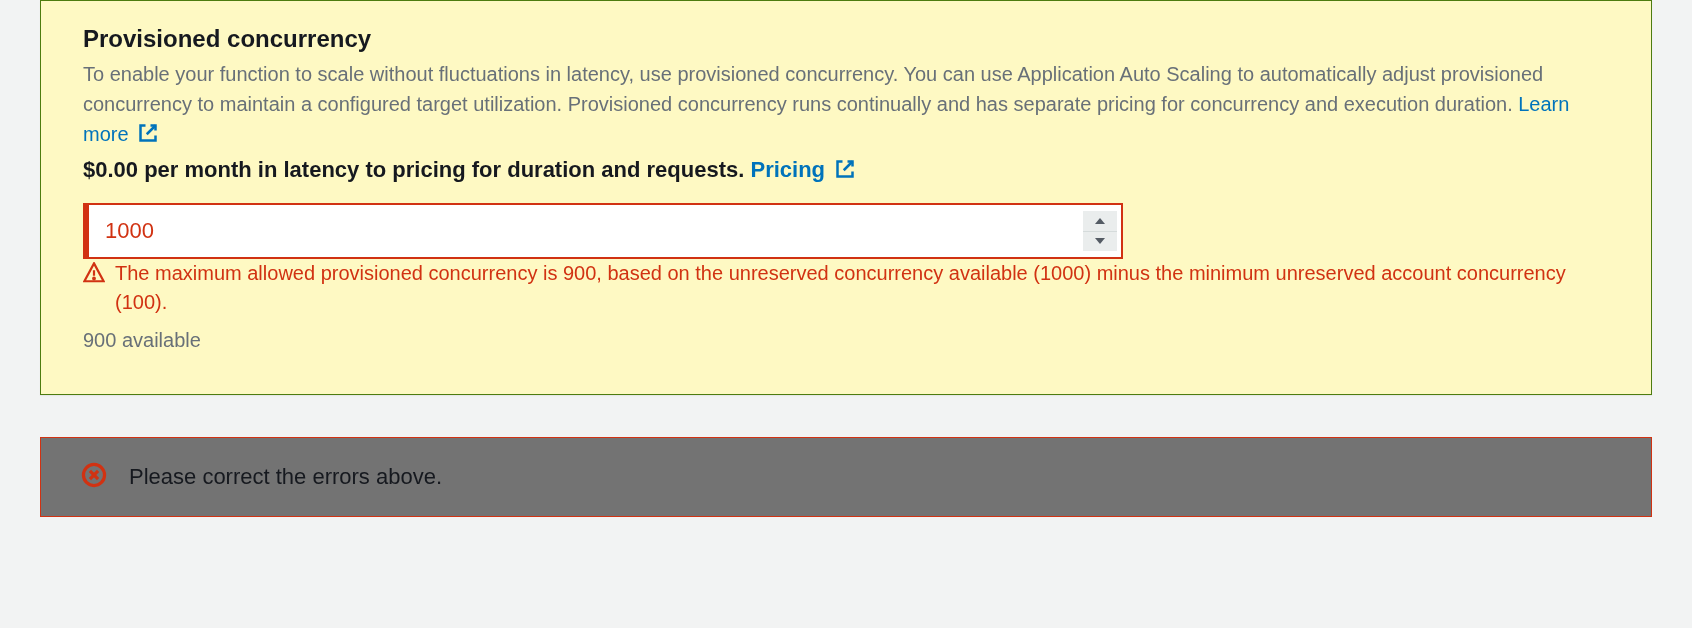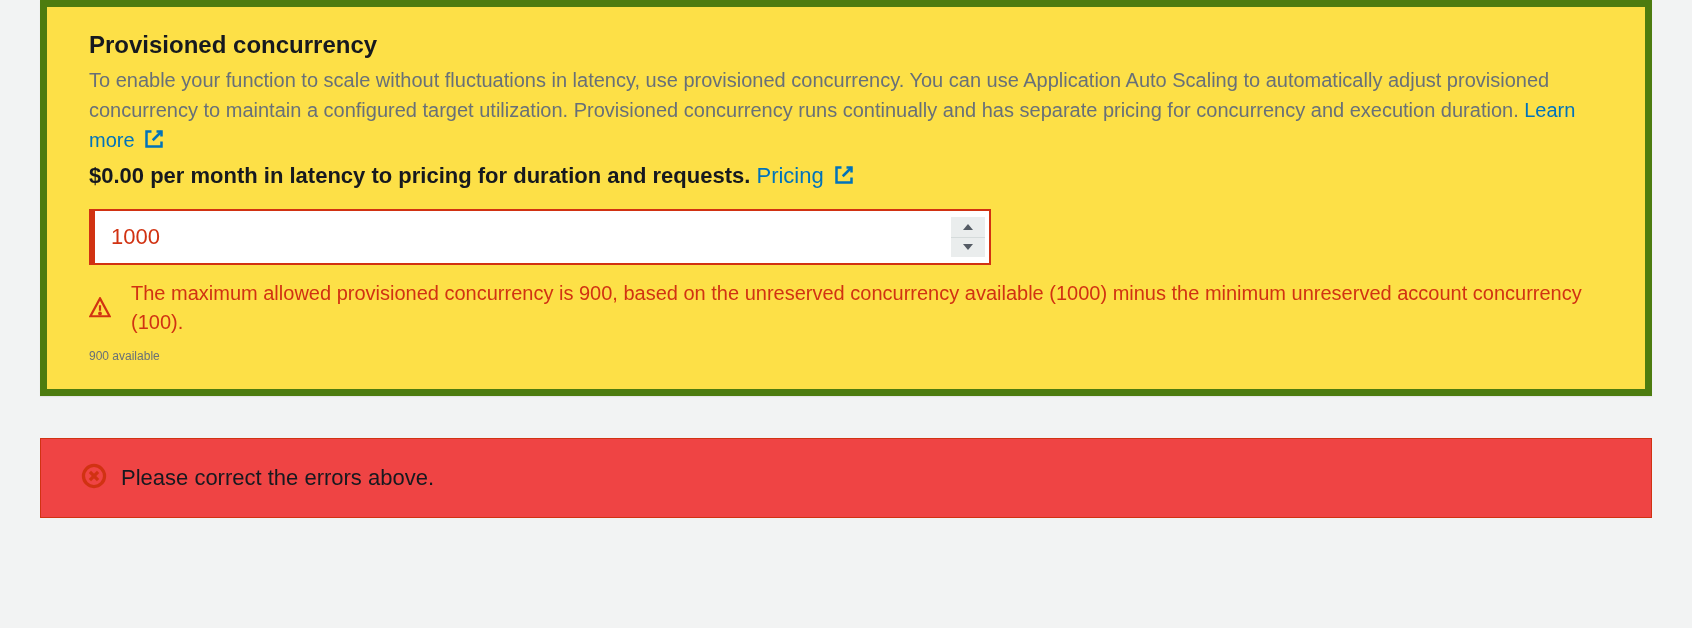--- a/index.html
+++ b/index.html
@@ -3,24 +3,24 @@
   <meta charset="utf-8">
   <style>
     * { box-sizing: border-box; margin: 0; padding: 0; }
     body {
       font-family: "Amazon Ember", "Helvetica Neue", Helvetica, Arial, sans-serif;
       background: #f2f3f3;
       padding: 0 40px 40px 40px;
       color: #16191f;
     }
     .panel {
-      background: #fde047;
-      border: 7px solid #4d7c0f;
+      background: #fef9c3;
+      border: 1px solid #4d7c0f;
       box-shadow: 0 1px 1px rgba(0,0,0,0.05);
-      padding: 24px 42px 26px 42px;
+      padding: 24px 42px 42px 42px;
       margin-bottom: 42px;
     }
     .panel-title {
       font-size: 24px;
       font-weight: 700;
       color: #16191f;
       margin-bottom: 6px;
     }
     .panel-desc {
       font-size: 20px;
@@ -39,28 +39,27 @@
       vertical-align: -2px;
       margin-left: 4px;
     }
     .pricing-line {
       font-size: 22px;
       font-weight: 700;
       color: #16191f;
       margin-bottom: 18px;
     }
     .pricing-line .inline-link {
-      font-weight: 400;
+      font-weight: 700;
       font-size: 22px;
     }
     .input-wrap {
       position: relative;
-      width: 902px;
+      width: 1040px;
       max-width: 100%;
-      margin-bottom: 14px;
     }
     .num-input {
       width: 100%;
       height: 56px;
       border: 2px solid #d13212;
       border-left: 6px solid #d13212;
       padding: 0 56px 0 16px;
       font-size: 22px;
       color: #d13212;
       outline: none;
@@ -82,45 +81,45 @@
       display: flex;
       align-items: center;
       justify-content: center;
       cursor: pointer;
       font-size: 10px;
       color: #545b64;
     }
     .stepper-btn:first-child { border-bottom: 1px solid #d5dbdb; }
     .field-error {
       display: flex;
-      align-items: center;
-      gap: 20px;
+      align-items: flex-start;
+      gap: 10px;
       margin-bottom: 12px;
     }
     .field-error-text {
       font-size: 20px;
       line-height: 1.45;
       color: #d13212;
       flex: 1;
     }
     .warn-icon {
       flex-shrink: 0;
       margin-top: 3px;
     }
     .available {
-      font-size: 12px;
+      font-size: 20px;
       color: #687078;
     }
     .alert {
       border: 1px solid #d13212;
-      background: #ef4444;
+      background: #737373;
       padding: 24px 40px;
       display: flex;
       align-items: center;
-      gap: 14px;
+      gap: 22px;
     }
     .alert-text {
       font-size: 22px;
       color: #16191f;
     }
     .circle-x-icon { flex-shrink: 0; }
   </style>
 </head>
 <body>
 

